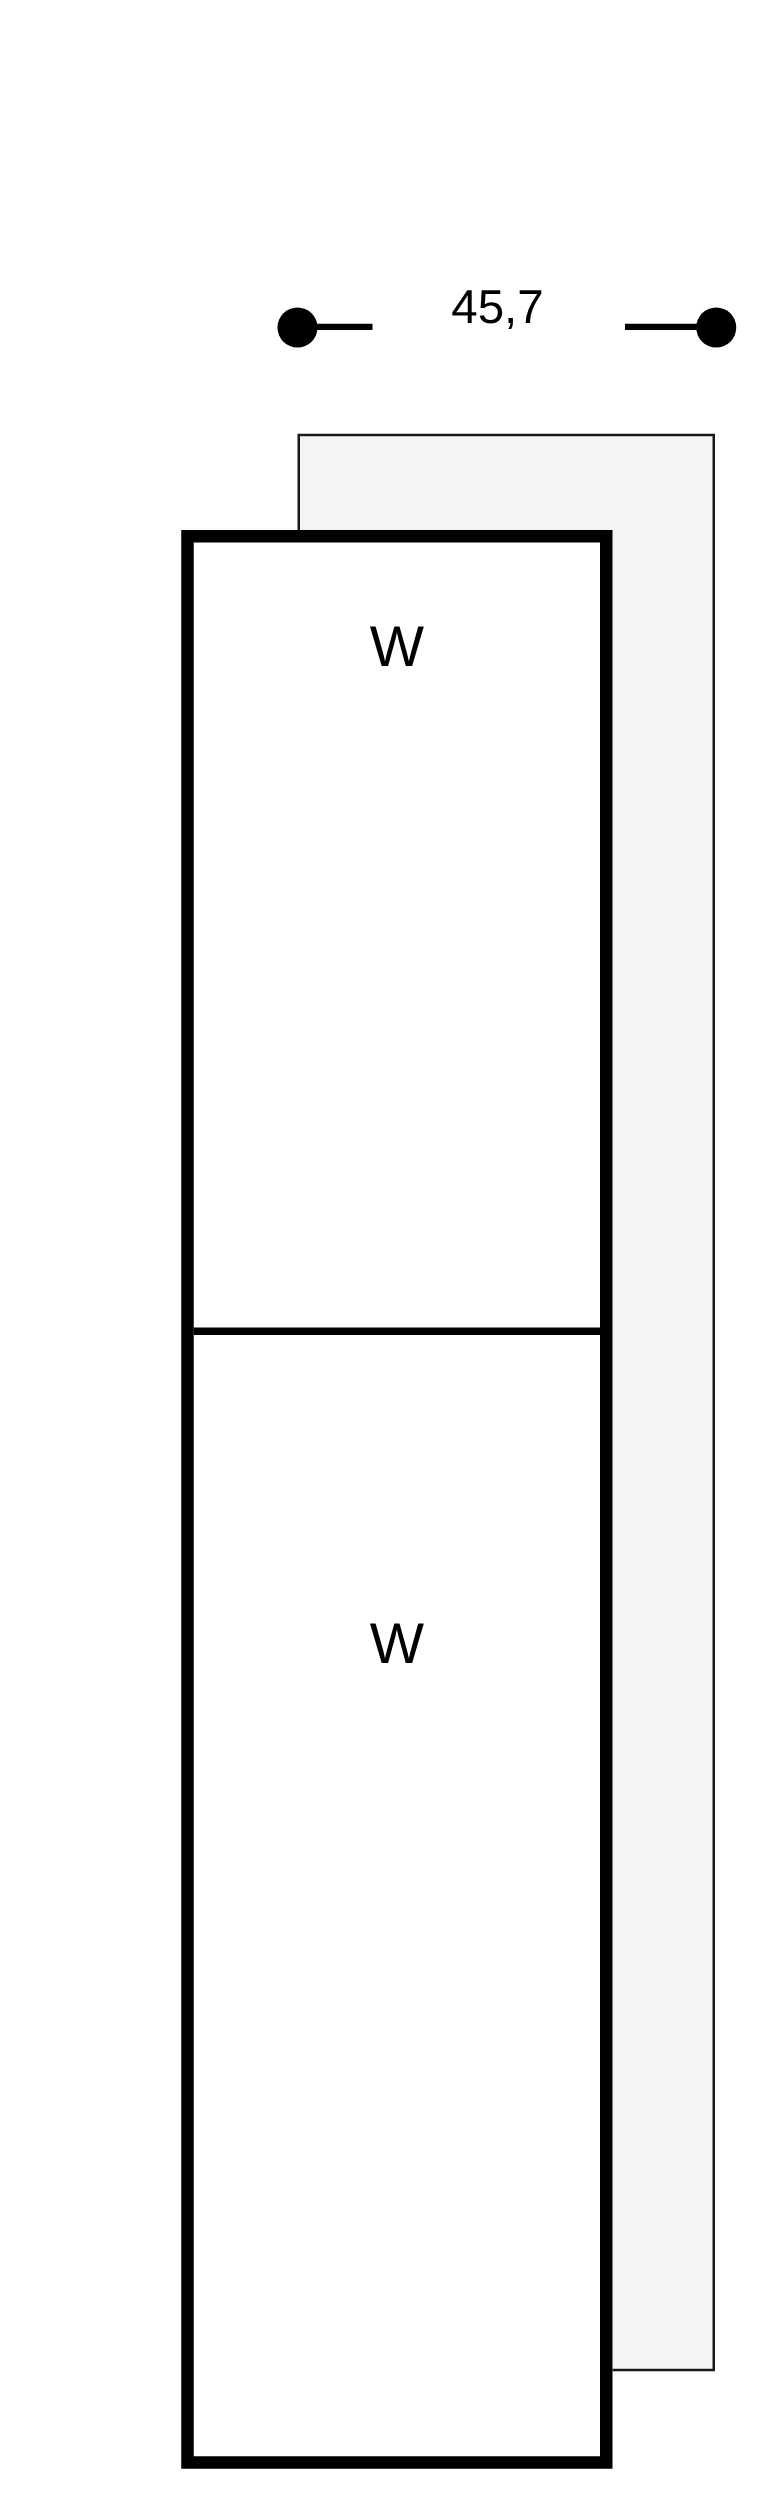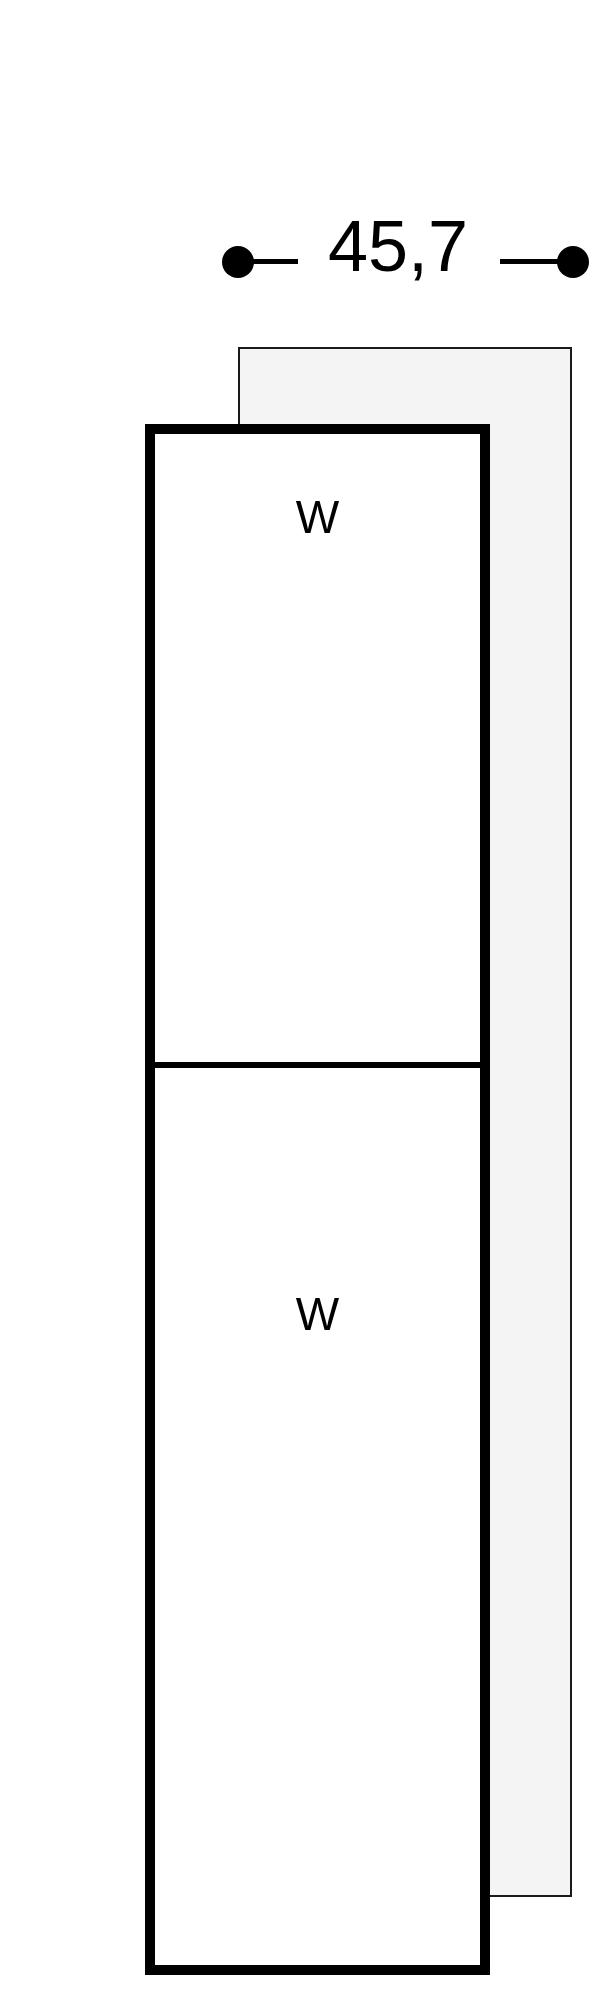--- a/index.html
+++ b/index.html
@@ -44,21 +44,21 @@
   }
   .dim-line-left  { left: 250px; width: 48px; }
   .dim-line-right { left: 500px; width: 60px; }
 
   .dim-label {
     position: absolute;
     left: 288px;
     top: 217px;
     width: 220px;
     text-align: center;
-    font-size: 72px;
+    font-size: 38px;
     line-height: 58px;
     color: #000000;
     letter-spacing: 0px;
     font-family: "Liberation Sans", sans-serif;
     white-space: nowrap;
   }
 
   
   .back-panel {
     position: absolute;

